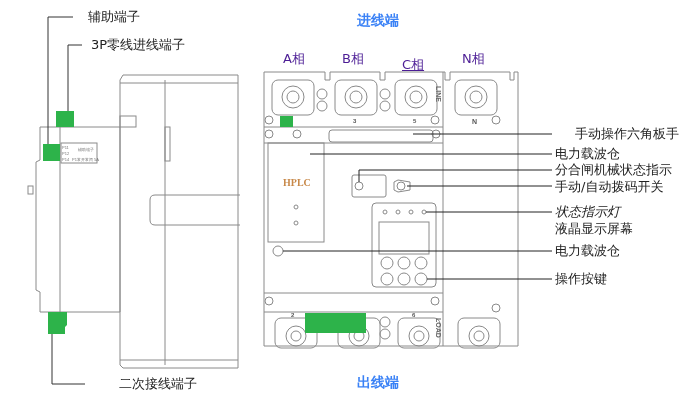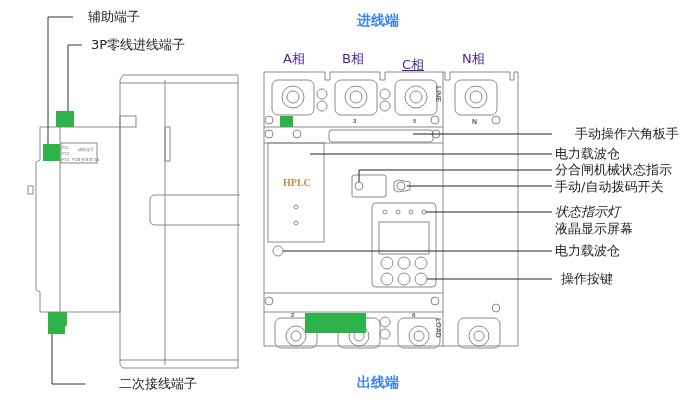--- a/index.html
+++ b/index.html
@@ -196,13 +196,13 @@
 
 <div class="hplc" style="left:283px;top:177px;">HPLC</div>
 
 <div class="lbl" style="left:555px;top:127px;margin-left:20px;">手动操作六角板手</div>
 <div class="lbl" style="left:555px;top:147px;">电力载波仓</div>
 <div class="lbl" style="left:555px;top:163px;">分合闸机械状态指示</div>
 <div class="lbl" style="left:555px;top:180px;">手动/自动拨码开关</div>
 <div class="lbl" style="left:555px;top:205px;font-style:italic;">状态指示灯</div>
 <div class="lbl" style="left:555px;top:222px;">液晶显示屏幕</div>
 <div class="lbl" style="left:555px;top:244px;">电力载波仓</div>
-<div class="lbl" style="left:555px;top:272px;margin-left:6px;">操作按键</div>
+<div class="lbl" style="left:555px;top:272px;">操作按键</div>
 
 </body></html>

